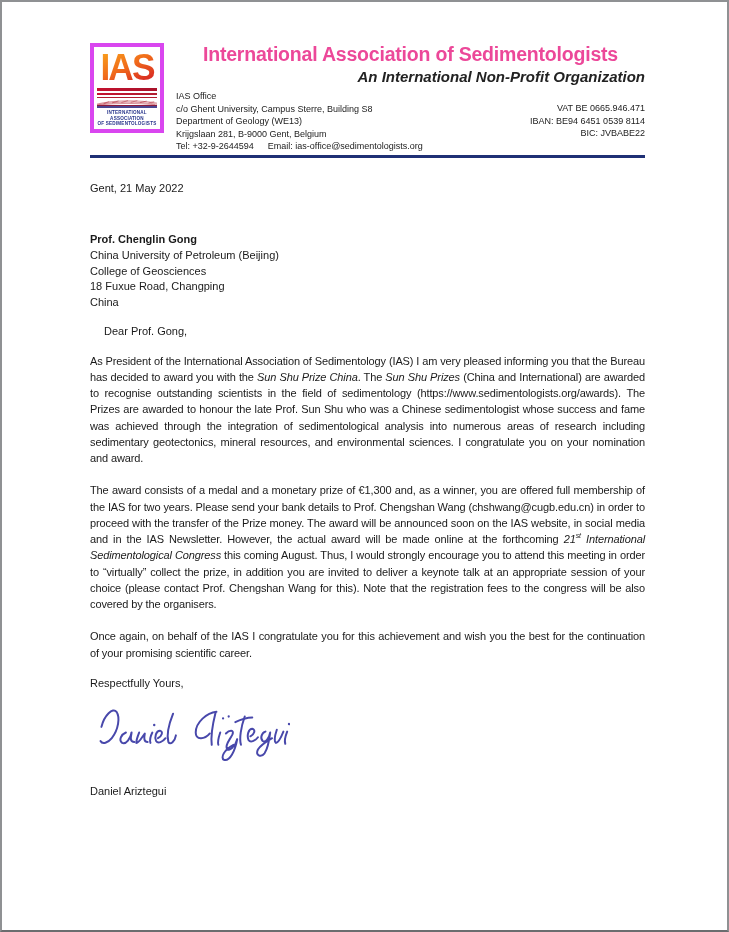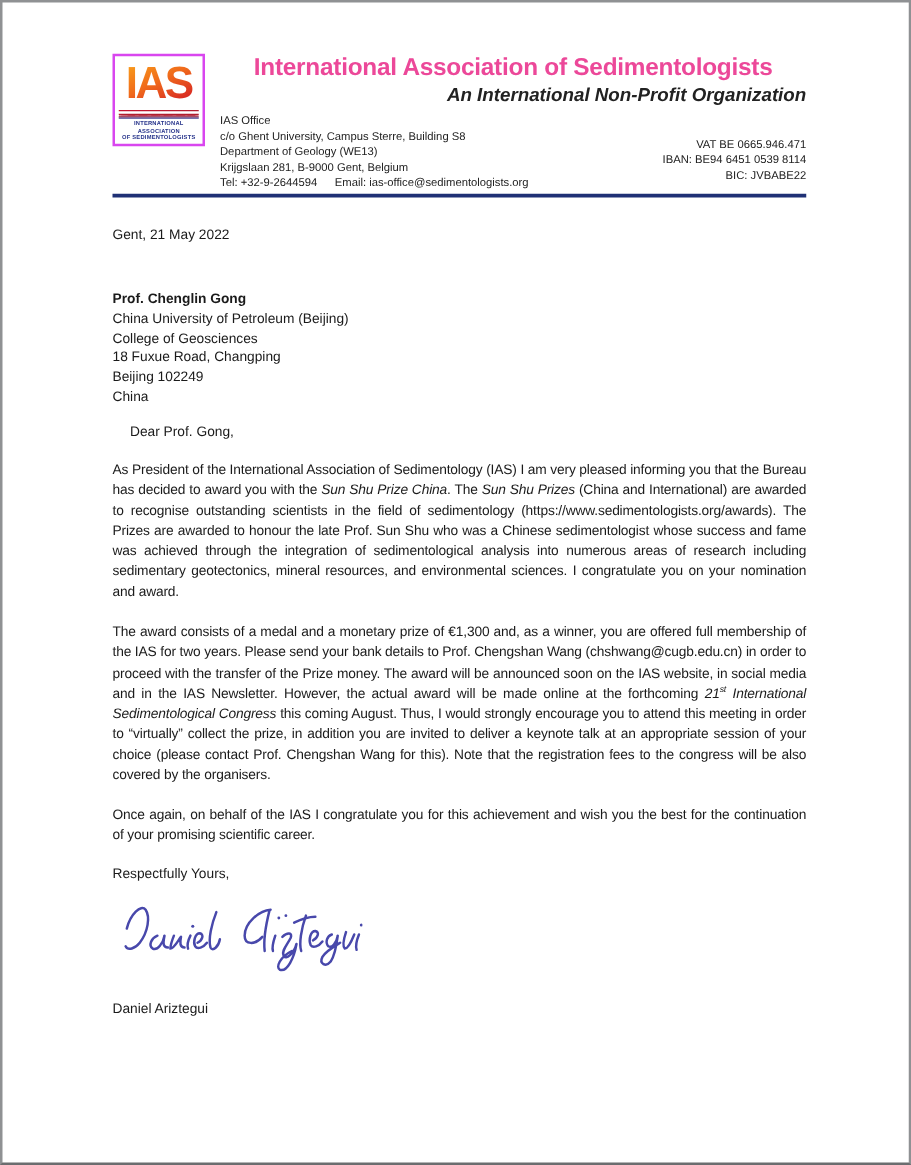--- a/index.html
+++ b/index.html
@@ -13,22 +13,22 @@
     box-sizing:border-box;
     font-family:"Liberation Sans", sans-serif;
     color:#1a1a1a;
     overflow:hidden;
   }
   .content{padding:41px 82px 0 88px;}
 
   
   .header{display:flex;align-items:flex-start;}
   .logo{
-    width:74px;height:74px;flex:0 0 74px;
-    border:2px solid #d946ef;
+    width:74px;height:90px;flex:0 0 74px;
+    border:4px solid #d946ef;
     box-sizing:border-box;
     background:#fff;
     padding:2px 3px;
     display:flex;flex-direction:column;
     margin-right:12px;
   }
   .logo-acronym{
     font-weight:bold;font-size:36px;line-height:38px;letter-spacing:-2px;
     text-align:center;
     background:linear-gradient(155deg,#f9a11b 8%,#f06a1b 48%,#d31c25 92%);
@@ -49,21 +49,21 @@
   }
   .header-right{flex:1;min-width:0;}
   .org-name{
     font-size:19.5px;font-weight:bold;line-height:1.15;
     text-align:center;letter-spacing:-0.2px;color:#ec4899;
   }
   .tagline{
     text-align:right;font-style:italic;font-weight:bold;
     font-size:15px;margin-top:3px;color:#222;
   }
-  .info-row{display:flex;justify-content:space-between;margin-top:5px;font-size:9px;line-height:1.38;color:#222;align-items:center;}
+  .info-row{display:flex;justify-content:space-between;margin-top:5px;font-size:9px;line-height:1.38;color:#222;}
   .office-block{text-align:left;}
   .tel-row .gap{display:inline-block;width:14px;}
   .registration-block{text-align:right;padding-top:12px;}
   .navy-rule{height:3px;background:#1f3075;margin-top:3px;}
 
   
   .dateline{margin-top:24px;font-size:11px;}
   .recipient{margin-top:38px;font-size:11px;line-height:1.42;}
   .recipient .name{font-weight:bold;}
   .salutation{margin-top:14px;font-size:11px;padding-left:14px;}
@@ -136,21 +136,20 @@
 
     <div class="navy-rule"></div>
 
     <div class="dateline">Gent, 21 May 2022</div>
 
     <div class="recipient">
       <div class="name">Prof. Chenglin Gong</div>
       <div>China University of Petroleum (Beijing)</div>
       <div>College of Geosciences</div>
       <div>18 Fuxue Road, Changping</div>
-      <div>Beijing 102249</div>
       <div>China</div>
     </div>
 
     <div class="salutation">Dear Prof. Gong,</div>
 
     <p class="para"><span>As President of the International Association of Sedimentology (IAS) I am very pleased informing you that the Bureau has decided to award you with the </span><span class="i">Sun Shu Prize China</span><span>. The </span><span class="i">Sun Shu Prizes</span><span> (China and International) are awarded to recognise outstanding scientists in the field of sedimentology (https://www.sedimentologists.org/awards). The Prizes are awarded to honour the late Prof. Sun Shu who was a Chinese sedimentologist whose success and fame was achieved through the integration of sedimentological analysis into numerous areas of research including sedimentary geotectonics, mineral resources, and environmental sciences. I congratulate you on your nomination and award.</span></p>
 
     <p class="para"><span>The award consists of a medal and a monetary prize of €1,300 and, as a winner, you are offered full membership of the IAS for two years.  Please send your bank details to Prof. Chengshan Wang (chshwang@cugb.edu.cn) in order to proceed with the transfer of the Prize money. The award will be announced soon on the IAS website, in social media and in the IAS Newsletter. However, the actual award will be made online at the forthcoming </span><span class="i">21</span><sup class="i">st</sup><span class="i"> International Sedimentological Congress</span><span> this coming August. Thus, I would strongly encourage you to attend this meeting in order to “virtually” collect the prize, in addition you are invited to deliver a keynote talk at an appropriate session of your choice (please contact Prof. Chengshan Wang for this). Note that the registration fees to the congress will be also covered by the organisers.</span></p>
 
     <p class="para">Once again, on behalf of the IAS I congratulate you for this achievement and wish you the best for the continuation of your promising scientific career.</p>

